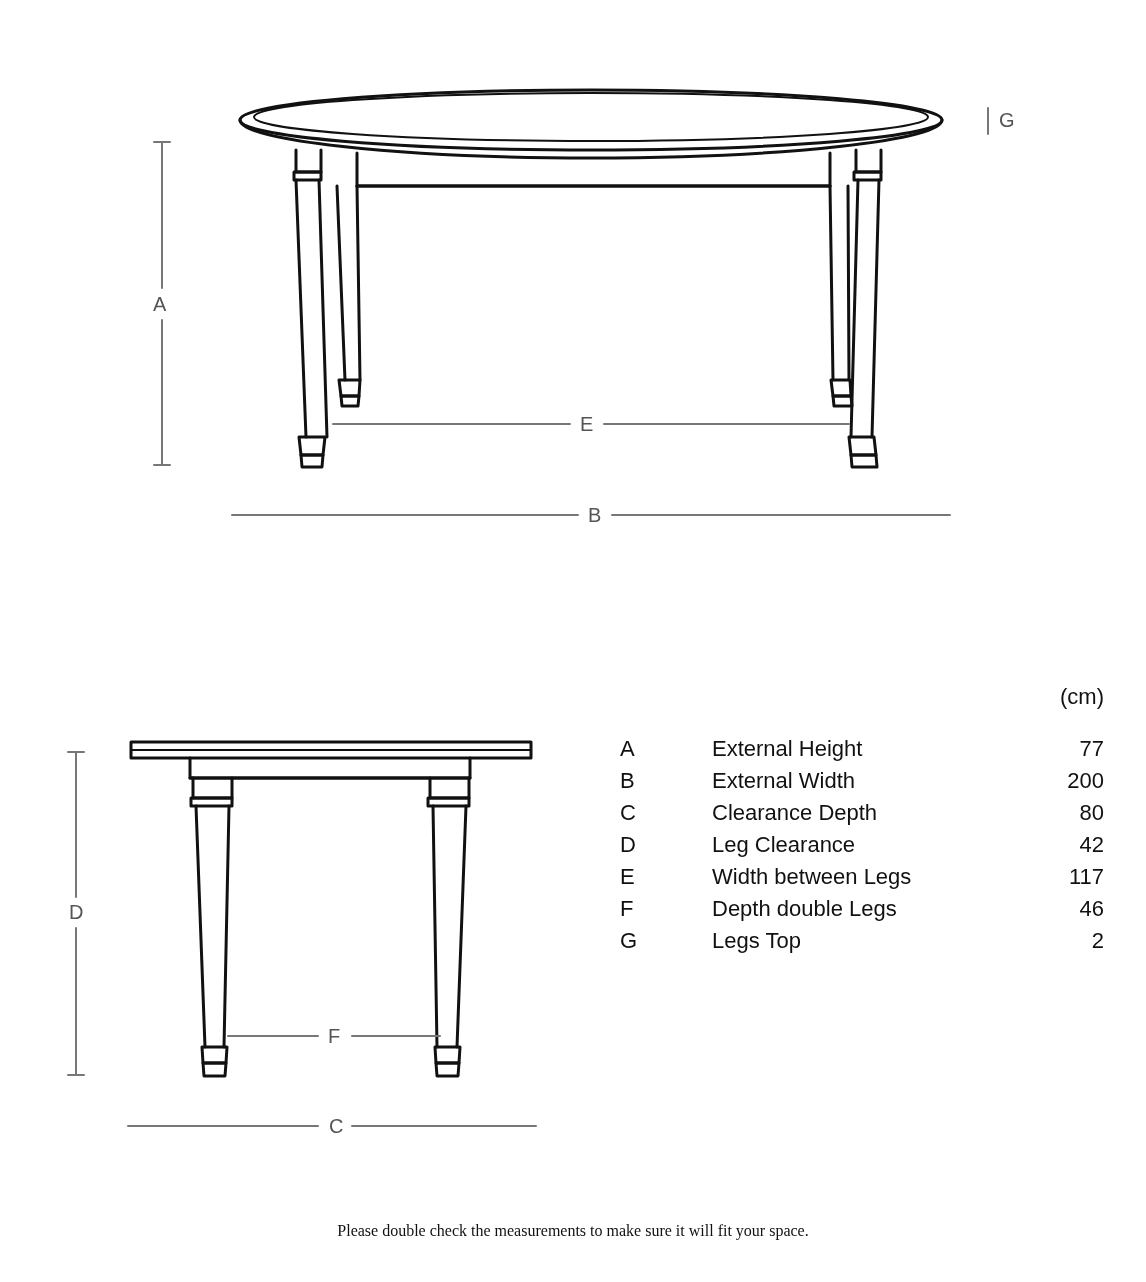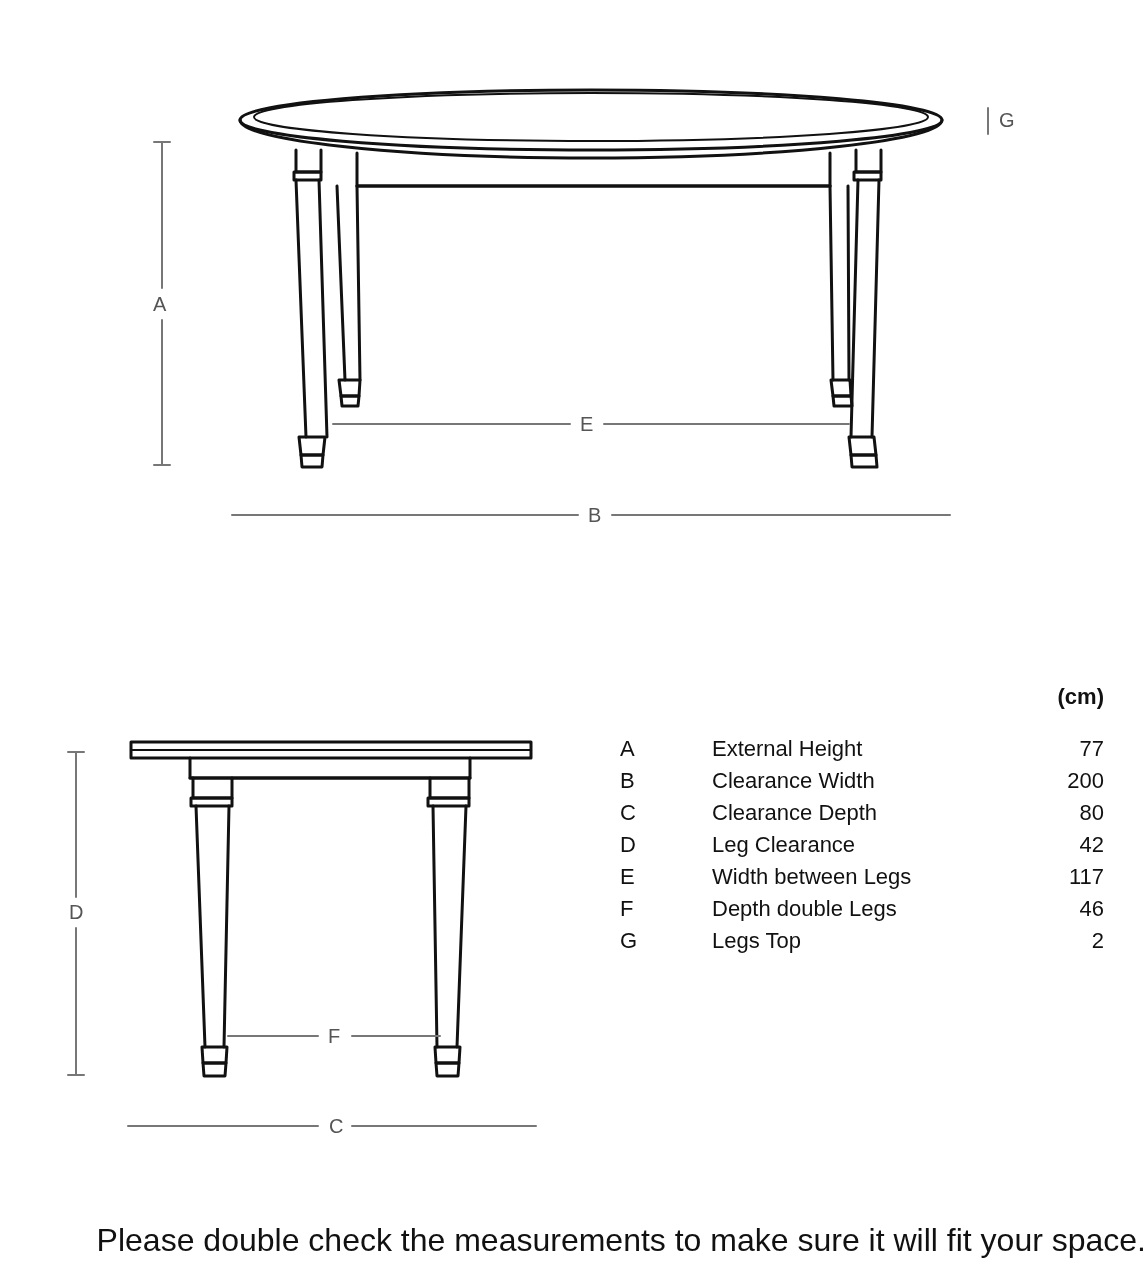--- a/index.html
+++ b/index.html
@@ -41,21 +41,20 @@
     top: 684px;
     width: 500px;
   }
   .legend-unit {
     position: absolute;
     right: 8px;
     top: 0px;
     font-size: 22px;
     color: #111111;
     font-family: "Liberation Sans", sans-serif;
-    font-weight: bold;
   }
   .legend-rows {
     position: absolute;
     top: 52px;
     left: 0;
     width: 500px;
   }
   .legend-row {
     position: relative;
     height: 32px;
@@ -79,24 +78,24 @@
     position: absolute;
     right: 8px;
     top: 0;
     text-align: center;
   }
   .footnote {
     position: absolute;
     left: 0;
     right: 0;
     top: 1222px;
-    text-align: right;
-    font-size: 32px;
-    color: #111111;
-    font-family: Liberation Sans, sans-serif;
+    text-align: center;
+    font-size: 16px;
+    color: #111111;
+    font-family: Liberation Serif, serif;
   }
 </style>
 </head>
 <body>
 
 <div class="stage">
 
   <svg class="drawing" viewBox="0 0 1146 1282">
     <g fill="none" stroke="#111111" stroke-width="3" stroke-linejoin="round" stroke-linecap="round">
 
@@ -195,21 +194,21 @@
     <div class="legend-rows">
 
       <div class="legend-row">
         <span class="legend-key">A</span>
         <span class="legend-name">External Height</span>
         <span class="legend-value">77</span>
       </div>
 
       <div class="legend-row">
         <span class="legend-key">B</span>
-        <span class="legend-name">Clearance Width</span>
+        <span class="legend-name">External Width</span>
         <span class="legend-value">200</span>
       </div>
 
       <div class="legend-row">
         <span class="legend-key">C</span>
         <span class="legend-name">Clearance Depth</span>
         <span class="legend-value">80</span>
       </div>
 
       <div class="legend-row">

